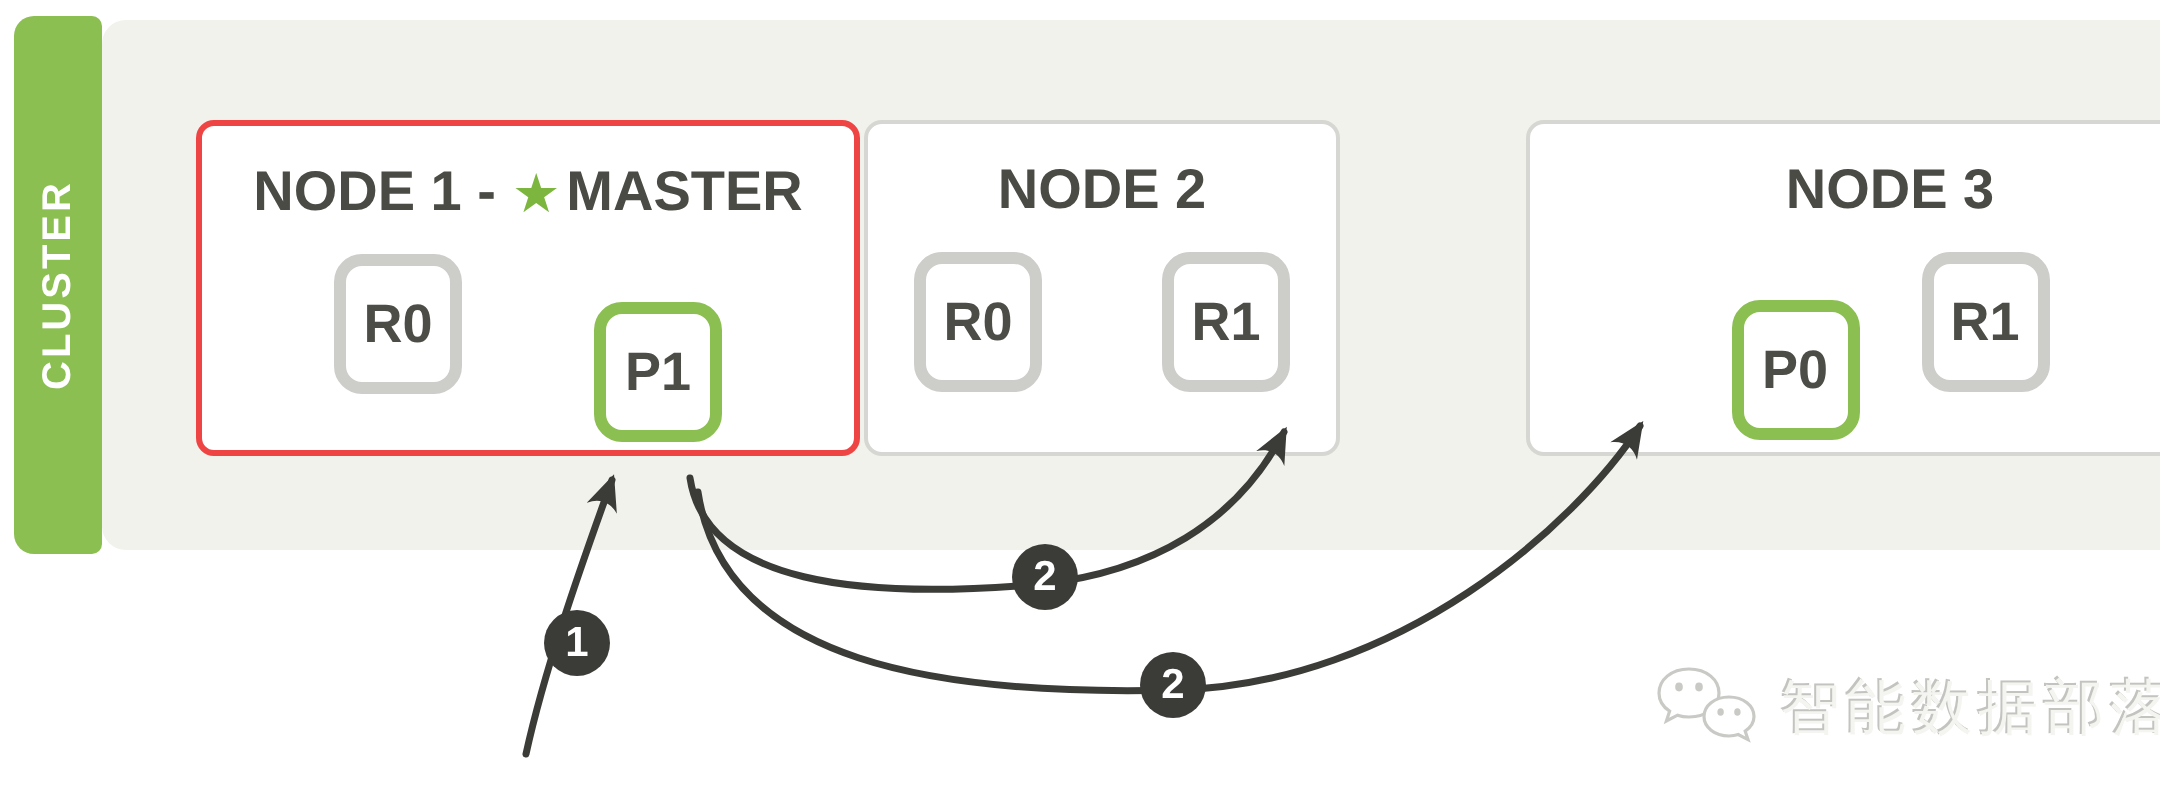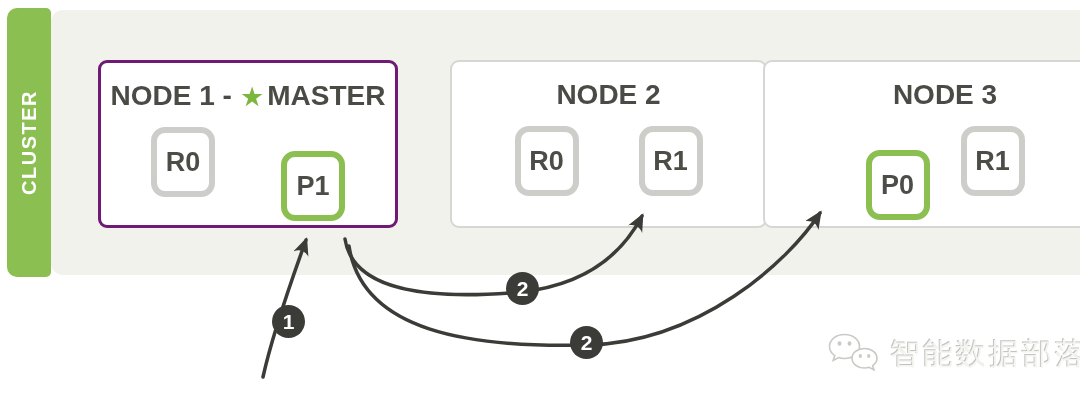--- a/index.html
+++ b/index.html
@@ -44,22 +44,22 @@
   }
 
   
   .node {
     position: absolute;
     top: 60px;
     height: 168px;
     background: #ffffff;
     border-radius: 9px;
   }
-  .node1 { left: 98px;  width: 300px; border: 3px solid #701a75; }
-  .node2 { left: 450px; width: 317px; border: 2px solid #d6d6d2; }
+  .node1 { left: 98px;  width: 332px; border: 3px solid #ef4444; }
+  .node2 { left: 432px; width: 238px; border: 2px solid #d6d6d2; }
   .node3 { left: 763px; width: 364px; border: 2px solid #d6d6d2; }
 
   .node-title {
     position: absolute;
     left: 0; right: 0; top: 17px;
     text-align: center;
     font-weight: bold;
     font-size: 28px;
     color: #4b4b46;
     white-space: nowrap;

